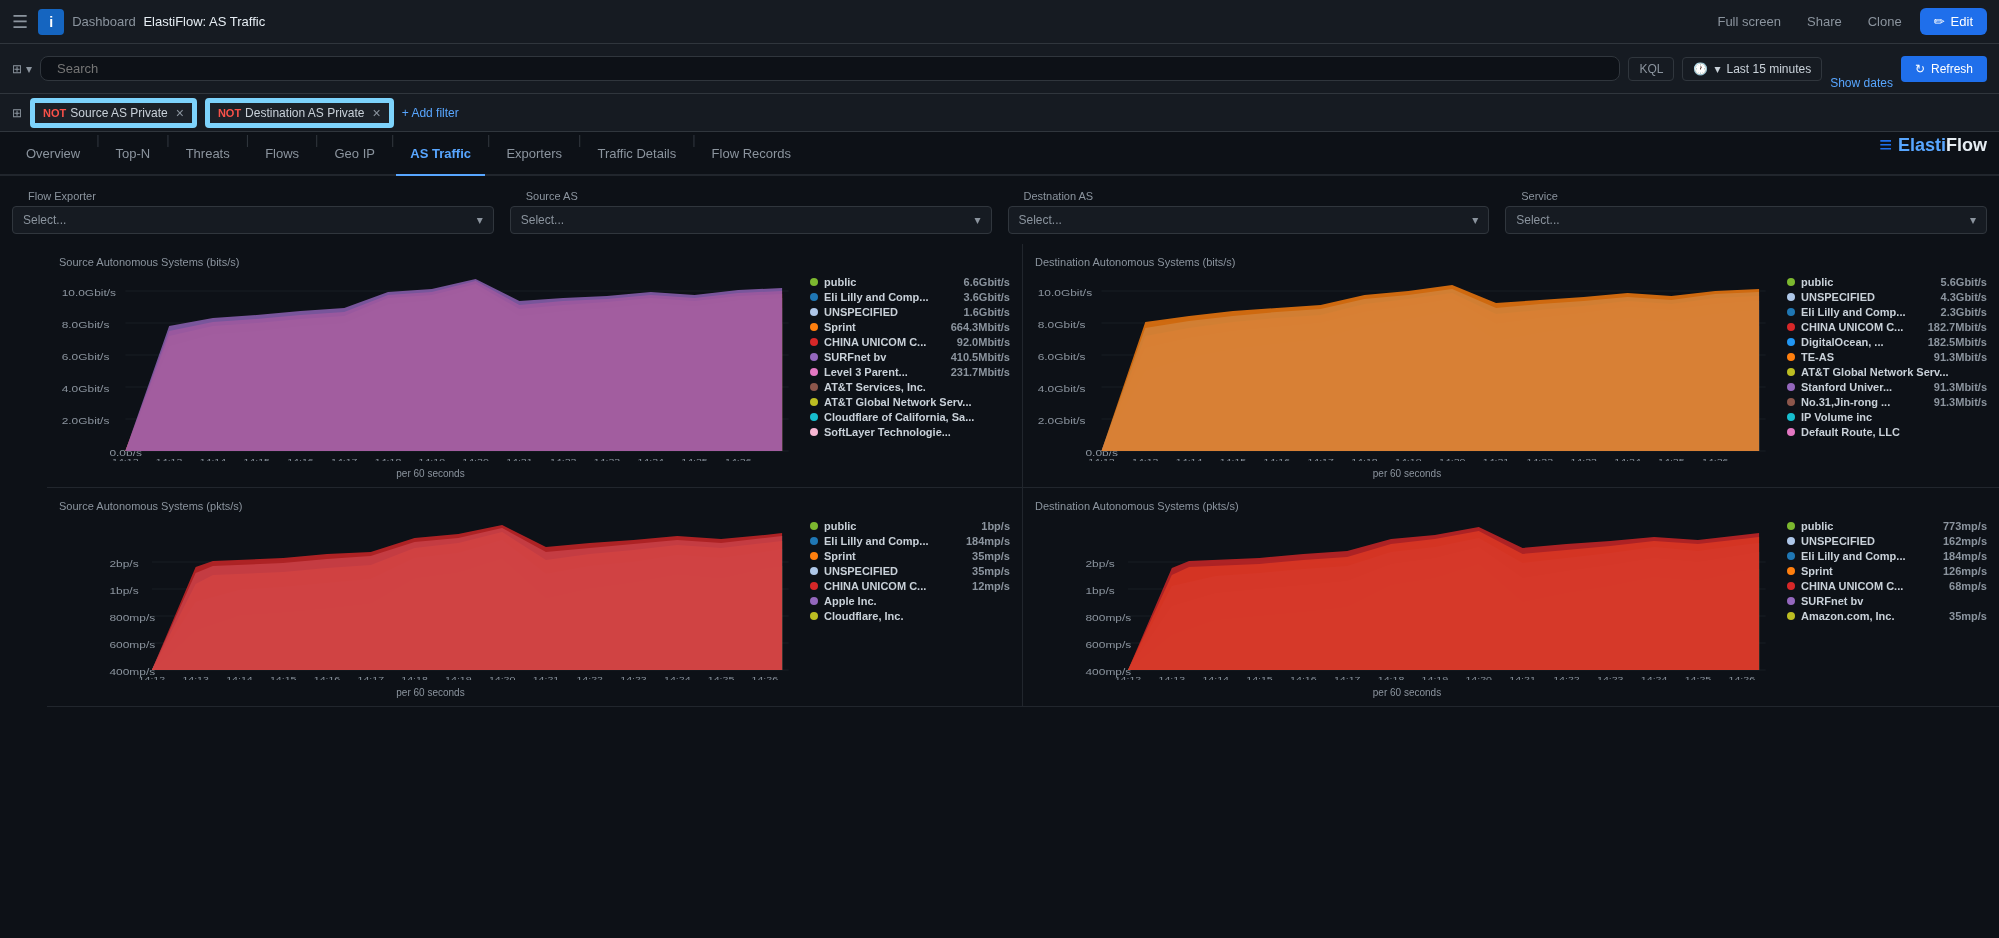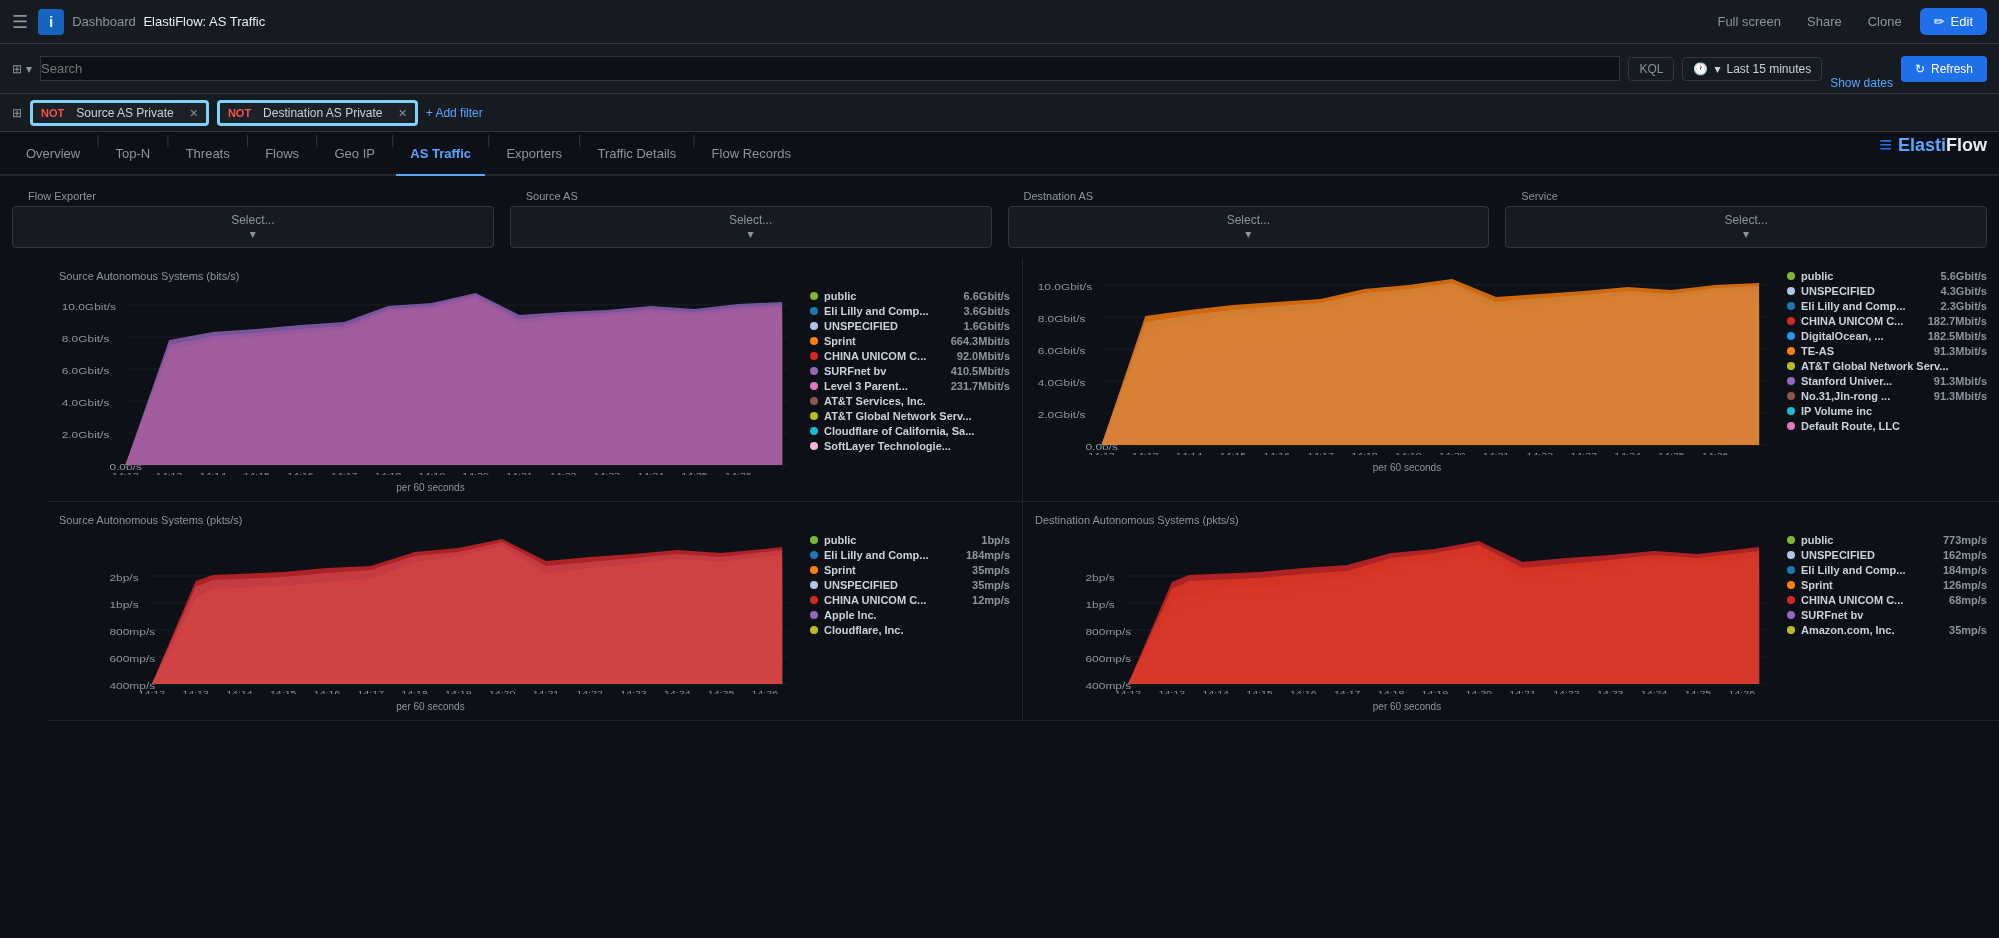--- a/index.html
+++ b/index.html
@@ -11,47 +11,47 @@
     .app-icon { width: 26px; height: 26px; background: #1565c0; border-radius: 4px; display: flex; align-items: center; justify-content: center; color: white; font-weight: bold; font-size: 14px; margin-right: 8px; }
     .breadcrumb { color: #8b949e; font-size: 13px; }
     .breadcrumb span.active { color: #e6edf3; margin-left: 4px; }
     .top-actions { margin-left: auto; display: flex; align-items: center; gap: 10px; }
     .btn-link { background: none; border: none; color: #8b949e; cursor: pointer; font-size: 13px; padding: 4px 8px; }
     .btn-edit { background: #1f6feb; border: none; color: white; cursor: pointer; font-size: 13px; padding: 6px 14px; border-radius: 6px; display: flex; align-items: center; gap: 6px; }
 
     
     .search-bar { display: flex; align-items: center; background: #161b22; border-bottom: 1px solid #30363d; padding: 8px 12px; gap: 8px; height: 50px; }
     .filter-btn { display: flex; align-items: center; gap: 4px; background: none; border: none; color: #8b949e; cursor: pointer; font-size: 12px; }
-    .search-input-wrap { flex: 1; display: flex; align-items: flex-end; background: #0d1117; border: 1px solid #30363d; border-radius: 0; padding: 4px 0; }
+    .search-input-wrap { flex: 1; display: flex; align-items: flex-end; background: #0d1117; border: 1px solid #30363d; border-radius: 8px; padding: 4px 16px; }
     .search-input-wrap input { background: none; border: none; color: #c9d1d9; font-size: 13px; width: 100%; outline: none; }
     .kql-btn { background: none; border: 1px solid #30363d; color: #8b949e; padding: 4px 10px; border-radius: 4px; cursor: pointer; font-size: 12px; }
     .time-picker { display: flex; align-items: center; gap: 6px; background: none; border: 1px solid #30363d; border-radius: 4px; padding: 4px 10px; color: #c9d1d9; cursor: pointer; font-size: 12px; }
     .show-dates-btn { background: none; border: none; color: #58a6ff; cursor: pointer; font-size: 12px; margin-top: 29px; }
     .refresh-btn { background: #1f6feb; border: none; color: white; cursor: pointer; font-size: 12px; padding: 6px 14px; border-radius: 4px; display: flex; align-items: center; gap: 6px; }
 
     
     .filter-tags { display: flex; align-items: center; background: #161b22; border-bottom: 1px solid #30363d; padding: 6px 12px; gap: 8px; height: 38px; }
-    .filter-tag { display: flex; align-items: center; gap: 12px; background: #1c2128; border: 3px solid #7dd3fc; border-radius: 4px; padding: 2px 8px; font-size: 12px; color: #c9d1d9; }
+    .filter-tag { display: flex; align-items: center; gap: 4px; background: #1c2128; border: 5px solid #7dd3fc; border-radius: 4px; padding: 2px 8px; font-size: 12px; color: #c9d1d9; }
     .filter-tag .not-badge { color: #f85149; font-weight: bold; font-size: 11px; }
     .filter-tag .close-x { color: #8b949e; cursor: pointer; font-size: 14px; margin-left: 4px; }
     .add-filter-btn { background: none; border: none; color: #58a6ff; cursor: pointer; font-size: 12px; }
 
     
     .nav-tabs { display: flex; align-items: flex-start; background: #0d1117; border-bottom: 2px solid #21262d; padding: 0 12px; height: 44px; position: relative; }
     .nav-tab { color: #8b949e; cursor: pointer; padding: 0 14px; height: 44px; display: flex; align-items: center; font-size: 13px; border-bottom: 2px solid transparent; margin-bottom: -2px; }
     .nav-tab.active { color: #58a6ff; border-bottom: 2px solid #58a6ff; font-weight: 600; }
     .nav-tab-sep { color: #30363d; margin: 0 2px; }
     .logo-area { margin-left: auto; display: flex; align-items: center; gap: 6px; }
     .logo-text { color: #58a6ff; font-size: 18px; font-weight: bold; }
 
     
     .filters-row { display: flex; align-items: center; background: #0d1117; padding: 14px 12px 10px; gap: 16px; }
     .filter-group { flex: 1; }
     .filter-label { color: #8b949e; font-size: 11px; margin-bottom: 4px; margin-left: 16px; }
-    .filter-select { width: 100%; background: #161b22; border: 1px solid #30363d; border-radius: 4px; color: #8b949e; padding: 6px 10px; font-size: 12px; display: flex; align-items: center; justify-content: space-between; cursor: pointer; flex-direction: column; }
+    .filter-select { width: 100%; background: #161b22; border: 1px solid #30363d; border-radius: 4px; color: #8b949e; padding: 6px 10px; font-size: 12px; display: flex; align-items: center; justify-content: space-between; cursor: pointer; }
 
     
     .charts-area { display: grid; grid-template-columns: 1fr 1fr; gap: 0; margin-left: 47px; }
     .chart-panel { padding: 12px 12px 8px; border-right: 1px solid #21262d; border-bottom: 1px solid #21262d; }
     .chart-panel:nth-child(2n) { border-right: none; }
     .chart-title { color: #8b949e; font-size: 11px; margin-bottom: 8px; }
     .chart-inner { display: flex; gap: 8px; }
     .chart-svg-wrap { flex: 1; position: relative; }
     .chart-legend { width: 200px; font-size: 11px; font-weight: bold; }
     .legend-item { display: flex; align-items: center; justify-content: space-between; margin-bottom: 3px; gap: 6px; }
@@ -279,20 +279,21 @@
         <div class="legend-item">
             <span class="legend-dot" style="background:#f7b6d2"></span>
             <span class="legend-name">SoftLayer Technologie...</span>
             <span class="legend-val"></span>
           </div>
       </div>
     </div>
   </div>
 
   <div class="chart-panel">
+    <div class="chart-title">Destination Autonomous Systems (bits/s)</div>
     <div class="chart-inner">
       <div class="chart-svg-wrap">
         <svg width="100%" height="185" viewBox="0 0 560 185" preserveAspectRatio="none">
           <text class="y-axis-label" x="38" y="180" fill="#8b949e" font-size="9">0.0b/s</text>
           <text class="y-axis-label" x="2" y="148" fill="#8b949e" font-size="9">2.0Gbit/s</text>
           <text class="y-axis-label" x="2" y="116" fill="#8b949e" font-size="9">4.0Gbit/s</text>
           <text class="y-axis-label" x="2" y="84" fill="#8b949e" font-size="9">6.0Gbit/s</text>
           <text class="y-axis-label" x="2" y="52" fill="#8b949e" font-size="9">8.0Gbit/s</text>
           <text class="y-axis-label" x="2" y="20" fill="#8b949e" font-size="9">10.0Gbit/s</text>
           <line x1="50" y1="175" x2="550" y2="175" stroke="#21262d" stroke-width="0.5"></line>

